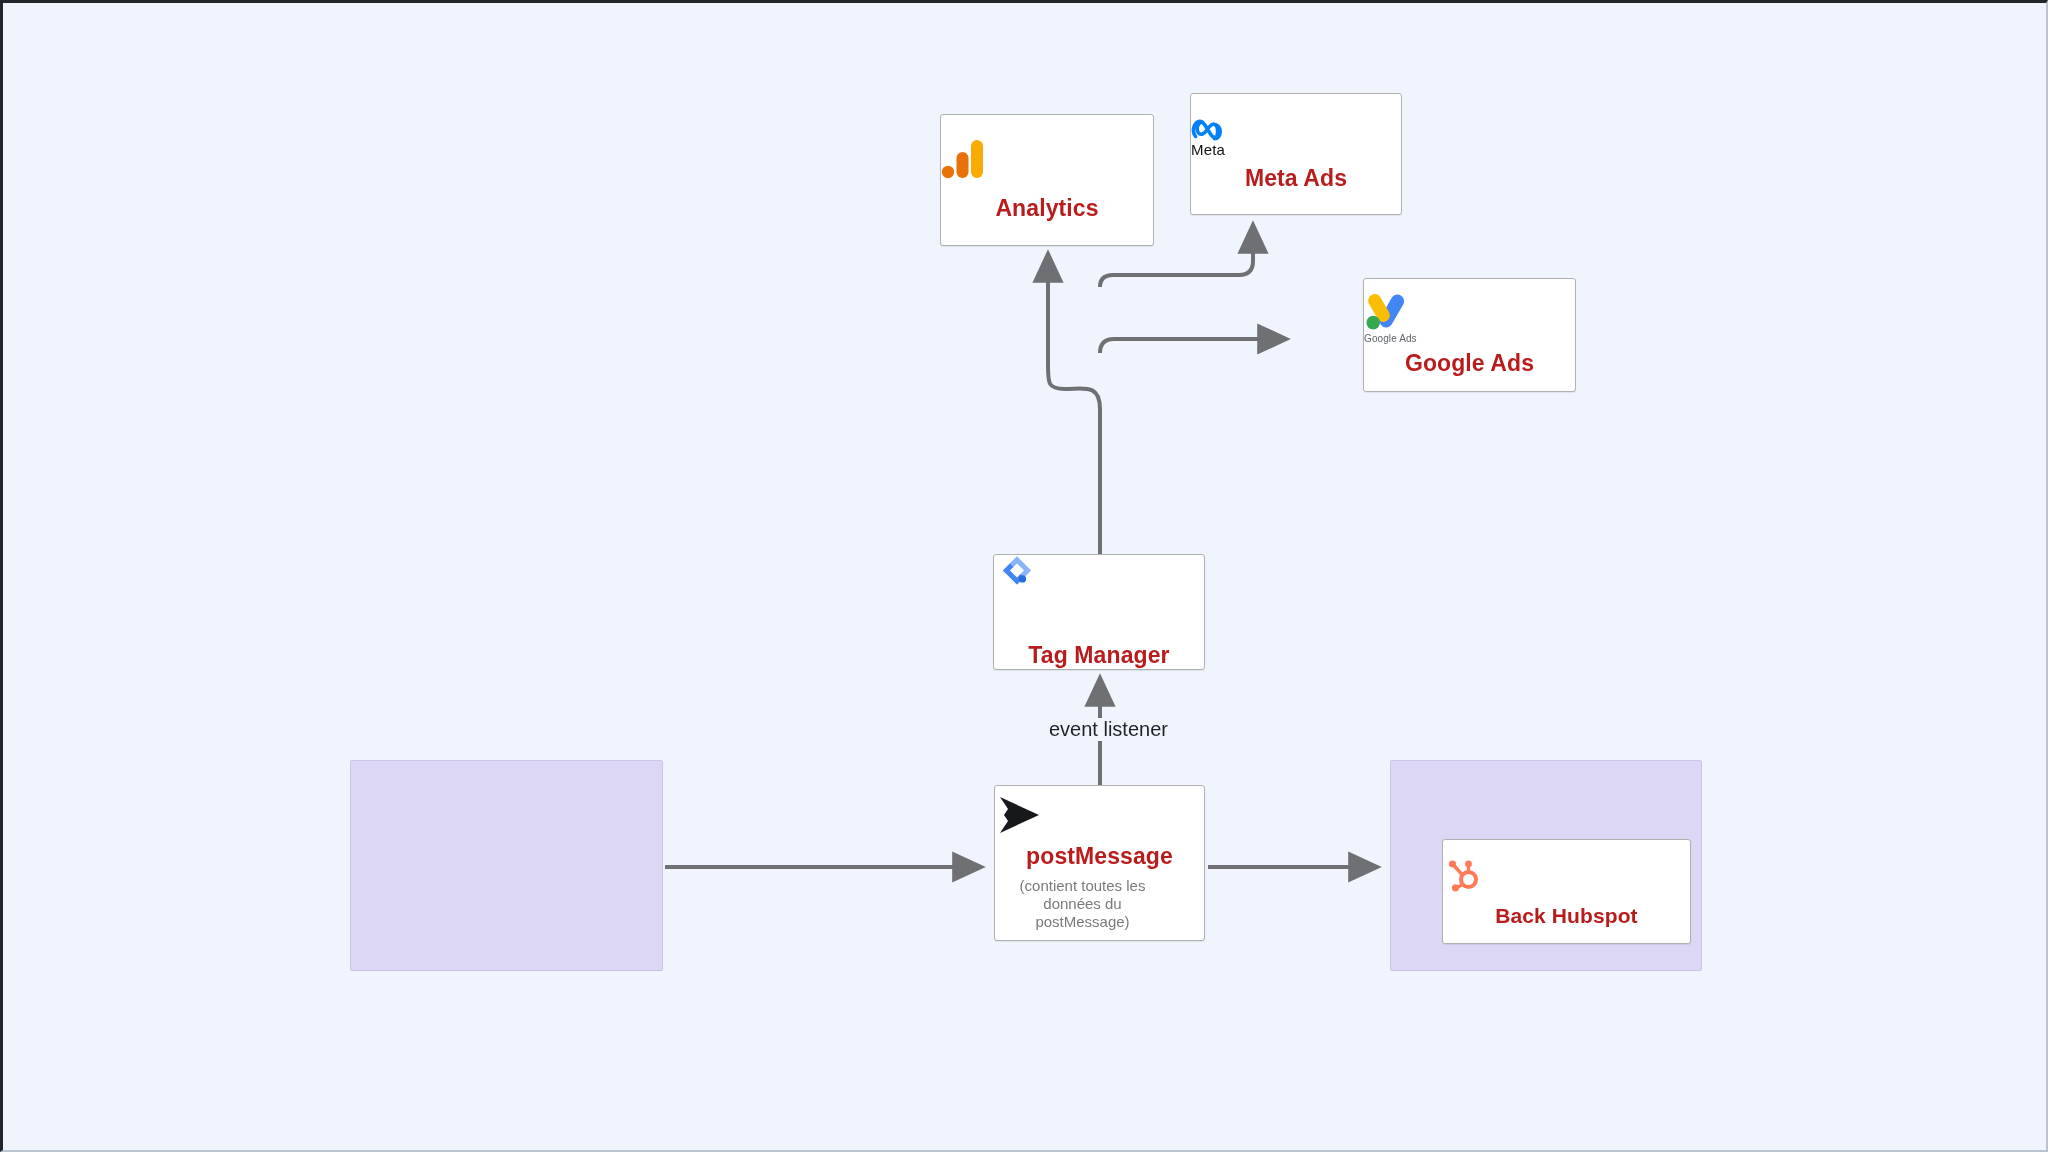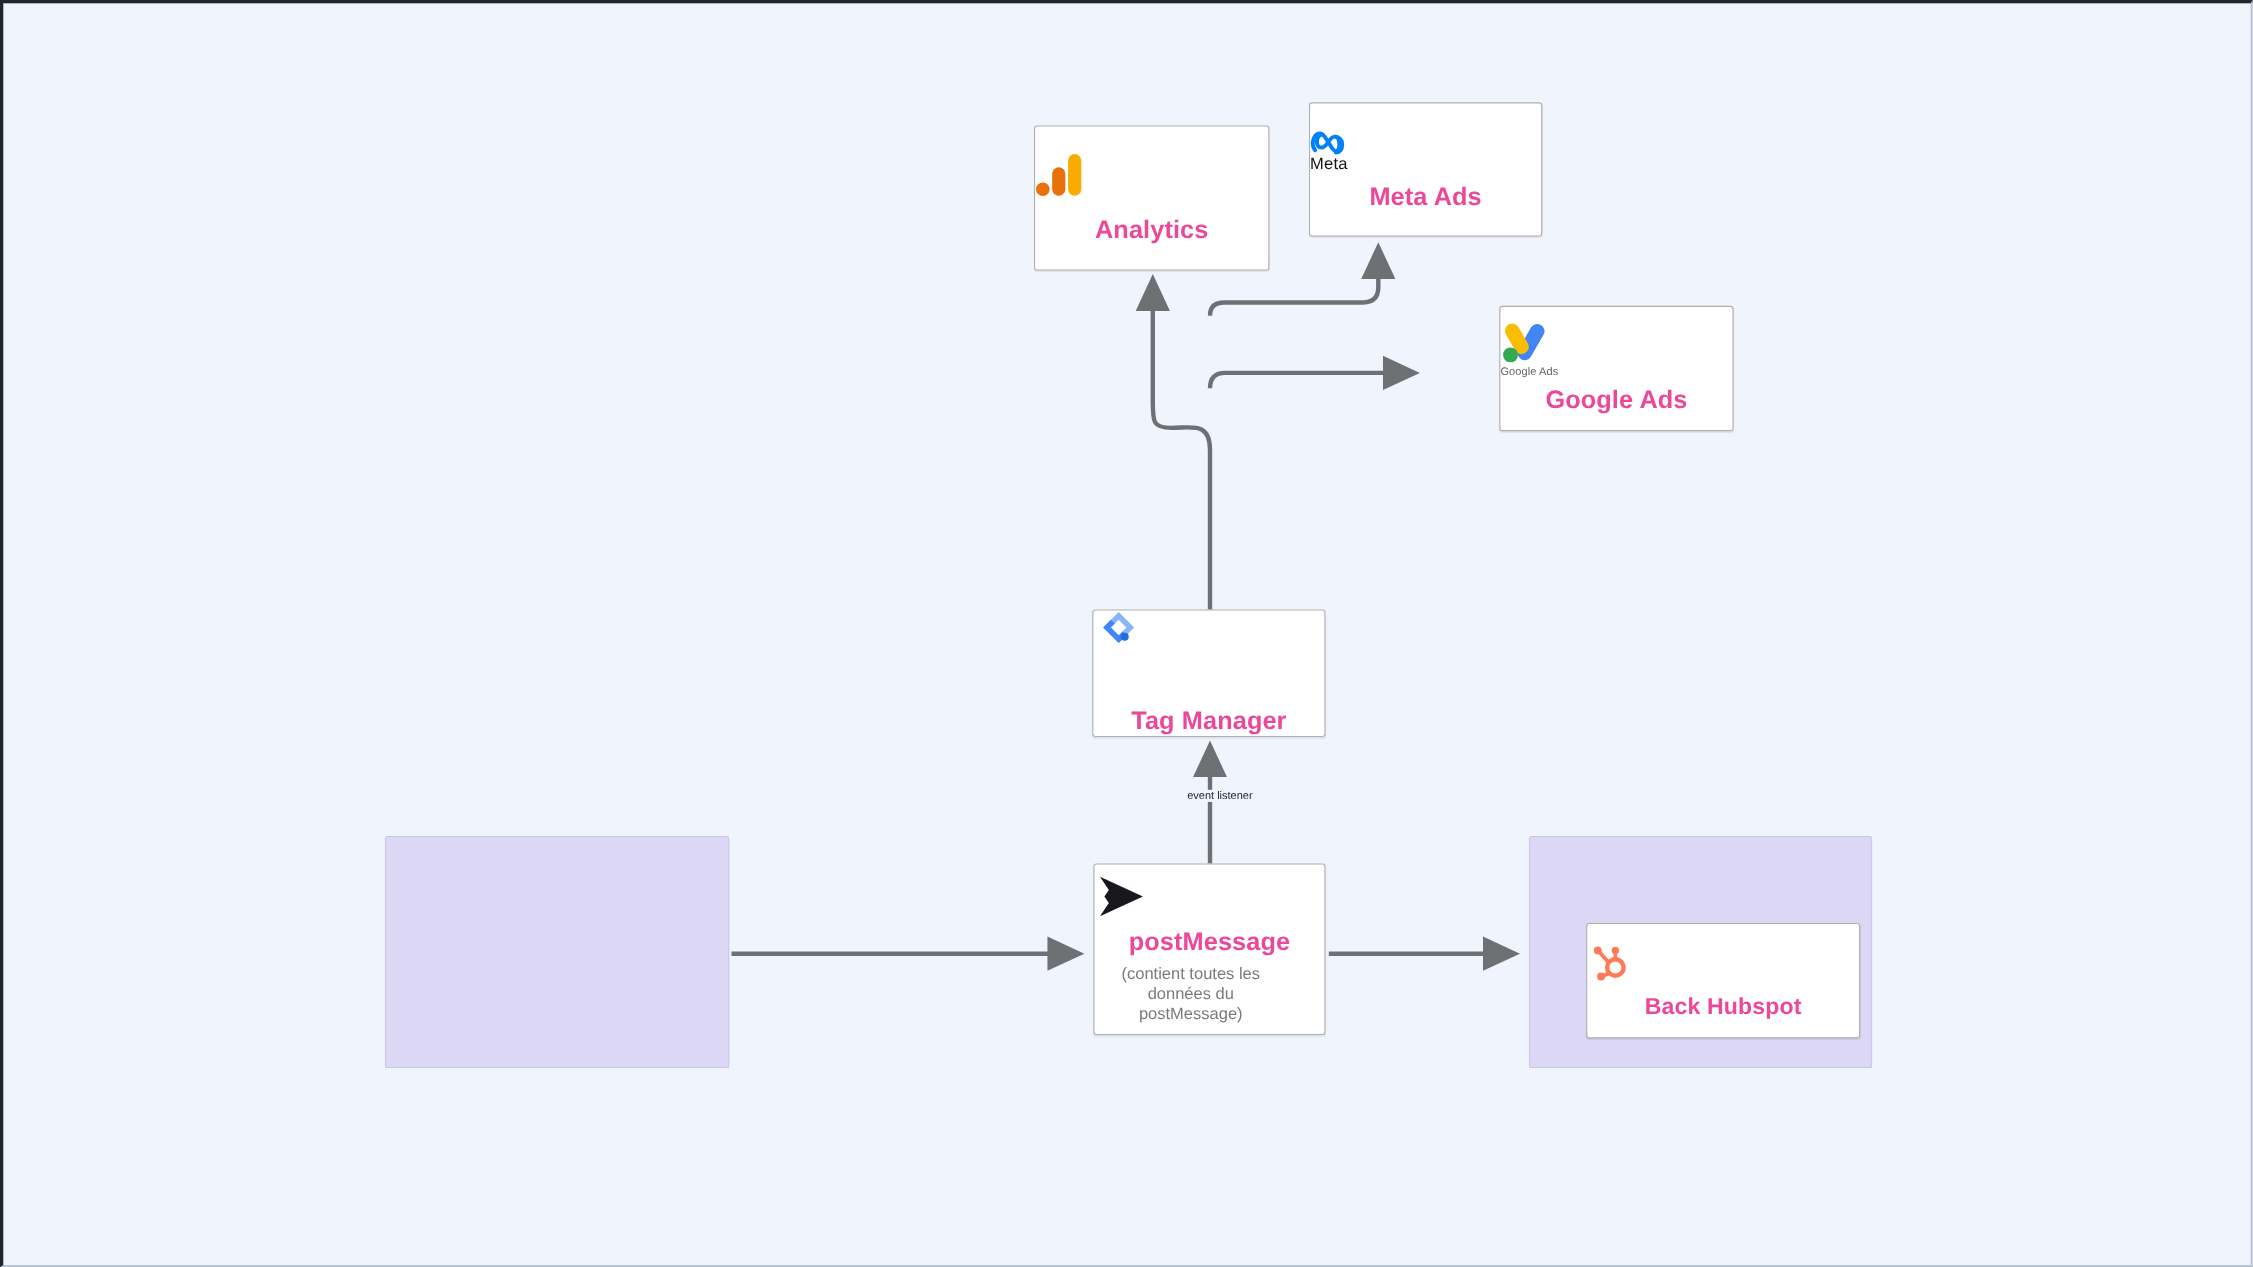--- a/index.html
+++ b/index.html
@@ -36,21 +36,21 @@
     background: #ffffff;
     border: 1px solid #b0b0b0;
     border-radius: 3px;
     box-sizing: border-box;
     display: flex;
     flex-direction: column;
     justify-content: center;
     box-shadow: 0 1px 1px rgba(0,0,0,0.08);
   }
   .node-label {
-    color: #ec4899;
+    color: #b91c1c;
     font-weight: bold;
     text-align: center;
     line-height: 1.18;
     letter-spacing: .1px;
   }
   .node-sub {
     color: #7a7a7a;
     font-weight: normal;
     text-align: center;
     line-height: 1.2;
@@ -65,22 +65,22 @@
     border-radius: 2px;
     box-sizing: border-box;
   }
 
   
   .icon { display: block; }
 
   .edge-label {
     position: absolute;
     color: #1f2326;
-    font-size: 10px;
-    text-align: center;
+    font-size: 20px;
+    text-align: left;
     background: #f0f5fd;
     padding: 0 6px;
     white-space: nowrap;
   }
 
   
   #node-analytics  { left: 937px;  top: 111px;  width: 214px; height: 132px; }
   #node-meta       { left: 1187px; top: 90px;   width: 212px; height: 122px; }
   #node-google-ads { left: 1360px; top: 275px;  width: 213px; height: 114px; }
   #node-tagmanager { left: 990px;  top: 551px;  width: 212px; height: 116px; gap: 48px; }

